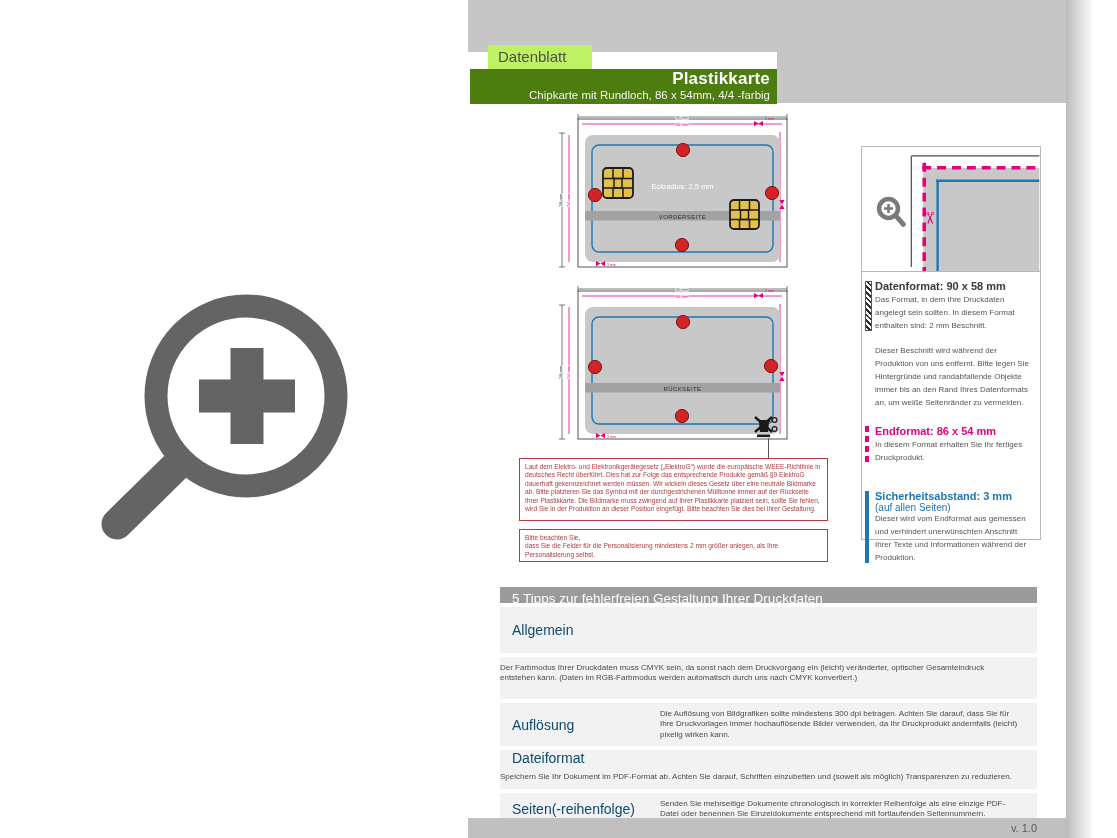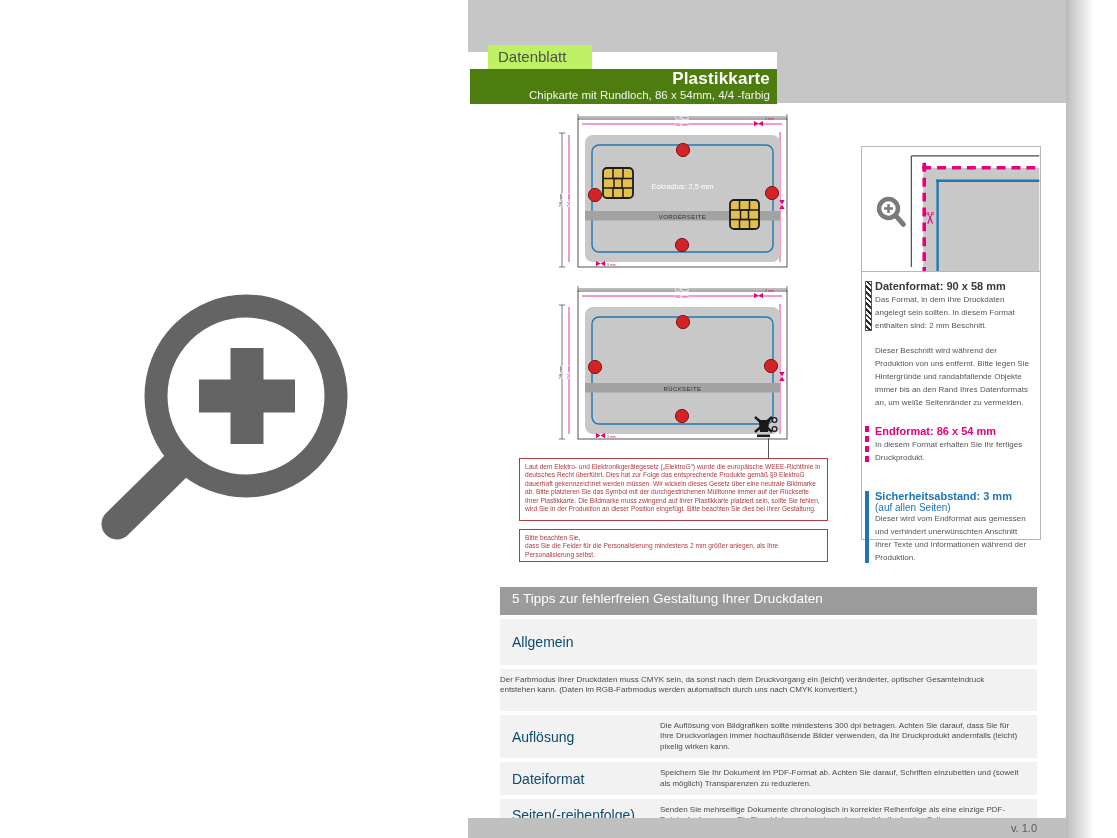--- a/index.html
+++ b/index.html
@@ -48,27 +48,27 @@
       background:repeating-linear-gradient(180deg,#e5007d 0 6px, rgba(0,0,0,0) 6px 10px); }
   .marker.solid-blue { width:4px; background:#2076b4; }
   .ih { font-size:11px; font-weight:bold; color:#3a3a3a; line-height:13px; }
   .ih.magenta { color:#e5007d; }
   .ih.blue { color:#2076b4; }
   .isub { font-size:10px; font-weight:normal; color:#2076b4; line-height:9px; }
   .ib { font-size:8px; color:#555; line-height:13px; }
   .mt8{margin-top:8px;} .mt12{margin-top:12px;} .mt16{margin-top:16px;} .mt26{margin-top:26px;}
 
   .tips { position:absolute; left:32px; top:587px; width:537px; }
-  .tips-header { height:28px; background:#9b9b9b; color:#fff; font-size:13.5px;
+  .tips-header { height:16px; background:#9b9b9b; color:#fff; font-size:13.5px;
                  line-height:23px; padding-left:12px; }
   .tip-row { display:flex; background:#f2f2f2; margin-top:4px; }
   .tip-label { width:160px; font-size:14px; color:#0c4a6e; padding-left:12px;
                display:flex; align-items:center; }
   .tip-text { flex:1; font-size:8px; color:#4a4a4a; line-height:10.4px; padding:6px 16px 6px 0; }
-  .r1{min-height:46px;} .r2{min-height:42px;} .r3{min-height:42px;} .r4{min-height:29px;} .r5{min-height:31px;justify-content:center;}
+  .r1{min-height:46px;} .r2{min-height:42px;} .r3{min-height:42px;} .r4{min-height:29px;flex-direction:column;} .r5{min-height:31px;justify-content:center;}
 
   .footer-bar { position:absolute; left:0; top:818px; width:600px; height:20px; background:#c0c0c0;
                 color:#585858; font-size:11px; line-height:20px; text-align:right; padding-right:31px; }
 </style>
 </head>
 <body>
 
 <div class="stage">
 
   <div class="left-pane">

